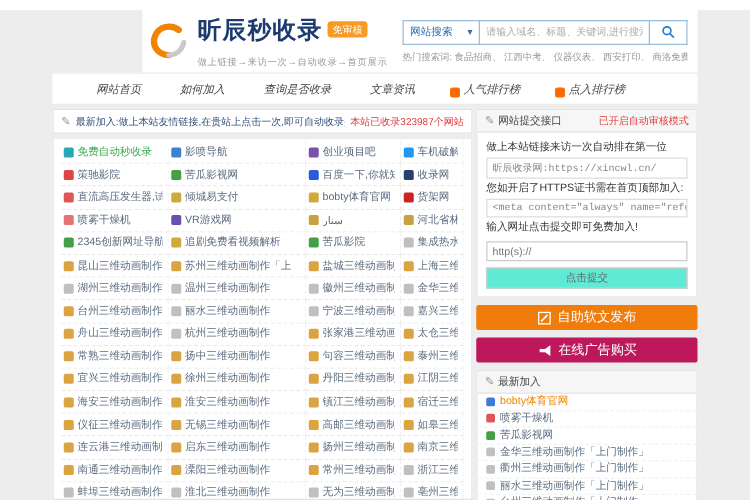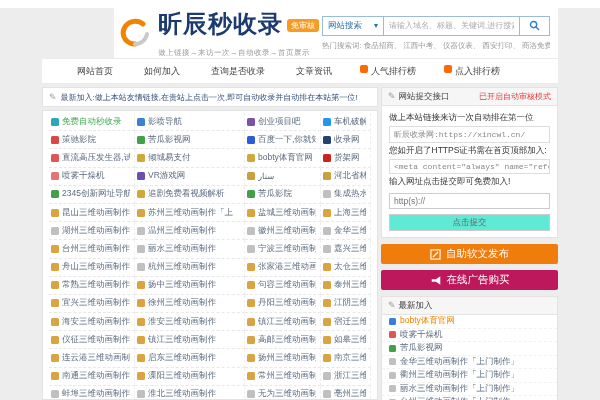--- a/index.html
+++ b/index.html
@@ -4,35 +4,35 @@
 <style>
   * { margin:0; padding:0; box-sizing:border-box; }
   html,body { width:600px; height:400px; overflow:hidden; }
   body { background:#ededed; font-family:"Liberation Sans", sans-serif; }
   .topstrip { height:8px; background:#ffffff; }
   .container { width:516px; margin:0 auto; }
 
   
   .header { height:50px; margin-left:72px; background:#ffffff; display:flex; align-items:center; padding:0 8px 0 5px; }
   .logo { display:flex; align-items:center; gap:5px; cursor:pointer; }
-  .logo-title { font-size:24px; font-weight:bold; color:#1c3a6e; letter-spacing:1px; }
+  .logo-title { font-size:19px; font-weight:bold; color:#1c3a6e; letter-spacing:1px; }
   .badge { display:inline-block; background:#f79b22; color:#fff; font-size:8px; padding:1px 4px; border-radius:3px; margin-left:4px; vertical-align:4px; }
   .tagline { font-size:7.5px; color:#999; margin-top:8px; letter-spacing:.5px; }
   .search { margin-left:auto; width:228px; }
   .search-row { display:flex; height:20px; }
   .sel { width:62px; border:1px solid #9bbcd8; color:#2a6fb0; font-size:8.5px; display:flex; align-items:center; justify-content:space-between; padding:0 5px; background:#fff; cursor:pointer; }
   .caret { font-size:8px; color:#2a6fb0; }
   .search-input { flex:1; border:1px solid #9bbcd8; border-left:none; font-size:8px; padding:0 5px; color:#333; outline:none; }
   .search-input::placeholder { color:#aaa; }
   .search-btn { width:30px; border:1px solid #9bbcd8; border-left:none; background:#fff; display:flex; align-items:center; justify-content:center; cursor:pointer; }
   .hotwords { margin-top:5px; font-size:7.5px; color:#999; white-space:nowrap; overflow:hidden; }
 
   
   .nav { height:26px; background:#fff; border-top:1px solid #ebebeb; border-bottom:1px solid #ebebeb; display:flex; align-items:center; padding-left:18px; }
-  .nav-item { display:flex; align-items:flex-start; padding:0 14px; font-size:9px; color:#444; text-decoration:none; cursor:pointer; }
+  .nav-item { display:flex; align-items:flex-end; padding:0 14px; font-size:9px; color:#444; text-decoration:none; cursor:pointer;font-style:italic; }
   .hot-ico { height:8px; border-radius:2px; margin-right:3px; }
 
   
   .main { display:flex; gap:3px; margin-top:3px; height:313px; }
   .left { width:336px; display:flex; flex-direction:column; }
   .right { width:177px; }
   .panel { background:#fff; border:1px solid #e3e3e3; }
 
   .annbar { height:20px; background:#fff; border:1px solid #e3e3e3; display:flex; align-items:center; gap:4px; padding:0 6px; margin-bottom:3px; }
   .tool-ico { color:#999; font-size:9px; line-height:1; }
@@ -131,20 +131,21 @@
         <span>点入排行榜</span>
       </a>
     </div>
 
   <div class="main">
 
     <div class="left">
       <div class="annbar">
         <span class="tool-ico">✎</span>
         <span class="ann-text">最新加入:做上本站友情链接,在贵站上点击一次,即可自动收录并自动排在本站第一位!</span>
+        <span class="ann-count">本站已收录323987个网站</span>
       </div>
       <div class="panel gridpanel">
 
           <a class="cell">
             <span class="fav" style="background: rgb(42, 167, 184);"></span>
             <span class="cell-t" style="color: rgb(63, 170, 83);">免费自动秒收录</span>
           </a>
 
           <a class="cell">
             <span class="fav" style="background: rgb(59, 130, 208);"></span>
@@ -381,21 +382,21 @@
             <span class="cell-t">宿迁三维动画制作「上</span>
           </a>
 
           <a class="cell">
             <span class="fav" style="background: rgb(217, 164, 65);"></span>
             <span class="cell-t">仪征三维动画制作「上</span>
           </a>
 
           <a class="cell">
             <span class="fav" style="background: rgb(217, 164, 65);"></span>
-            <span class="cell-t">镇江三维动画制作</span>
+            <span class="cell-t">无锡三维动画制作</span>
           </a>
 
           <a class="cell">
             <span class="fav" style="background: rgb(217, 164, 65);"></span>
             <span class="cell-t">高邮三维动画制作「上</span>
           </a>
 
           <a class="cell">
             <span class="fav" style="background: rgb(217, 164, 65);"></span>
             <span class="cell-t">如皋三维动画制作「上</span>

